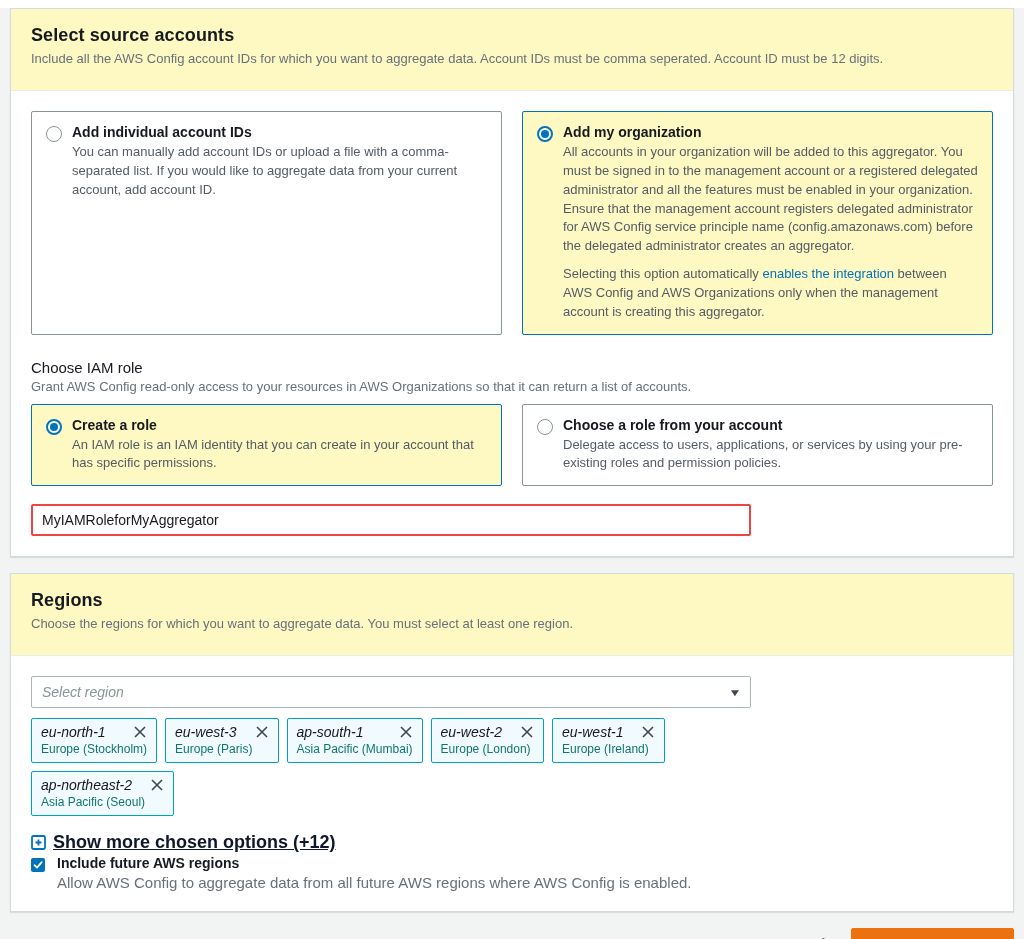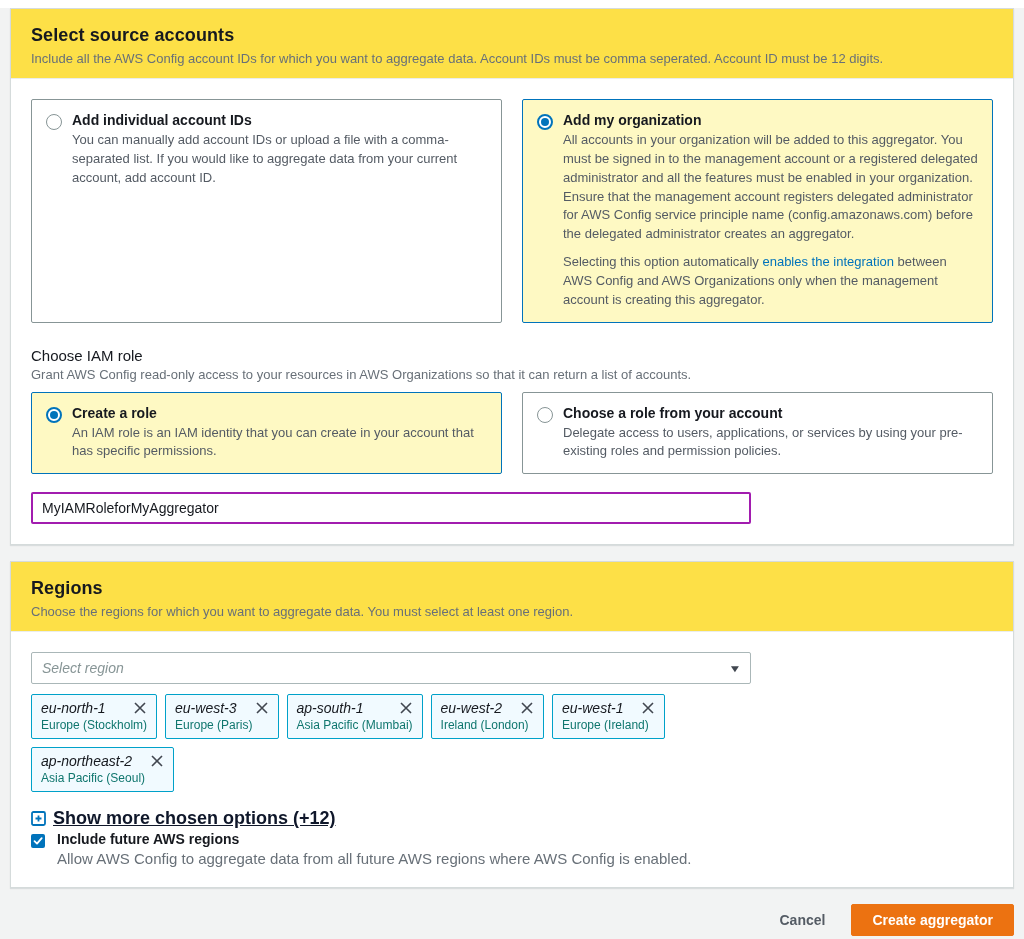--- a/index.html
+++ b/index.html
@@ -15,22 +15,22 @@
 
   
   .card {
     background:#ffffff;
     border:1px solid #d5dbdb;
     border-radius:0;
     box-shadow:0 1px 1px 0 rgba(0,28,36,.1);
   }
   .card + .card { margin-top:16px; }
   .card-header {
-    background:#fde047;
-    padding:16px 20px 12px 20px;
+    background:#fef9c3;
+    padding:16px 20px 24px 20px;
     border-bottom:1px solid #eaeded;
   }
   .card-title { font-size:18px; font-weight:bold; color:#16191f; letter-spacing:.1px; }
   .card-desc  { font-size:13px; color:#687078; margin-top:5px; }
   .card-body  { padding:20px; background:#ffffff; }
 
   
   .tile-grid { display:grid; grid-template-columns:1fr 1fr; gap:20px; }
   .tile {
     border:1px solid #879596;
@@ -58,21 +58,21 @@
   .tile-desc + .tile-desc { margin-top:9px; }
   .inline-link { color:#0073bb; cursor:pointer; }
 
   
   .sub-label { font-size:15px; color:#16191f; margin-top:24px; }
   .sub-desc  { font-size:13px; color:#687078; margin-top:3px; margin-bottom:10px; }
 
   .text-input {
     margin-top:18px;
     width:720px; height:32px;
-    border:2px solid #a21caf; border-radius:2px;
+    border:2px solid #ef4444; border-radius:2px;
     padding:0 9px; font-size:14px; color:#16191f;
     font-family:"Liberation Sans","DejaVu Sans",sans-serif;
     outline:none; background:#fff;
   }
 
   
   .select-box {
     width:720px; height:32px;
     border:1px solid #aab7b8; border-radius:2px;
     background:#fff; display:flex; align-items:center;
@@ -220,21 +220,21 @@
             </div>
             <span class="chip-name">Asia Pacific (Mumbai)</span>
           </div>
           <div class="chip">
             <div class="chip-top">
               <span class="chip-code">eu-west-2</span>
               <button class="chip-x"><svg width="14" height="14" viewBox="0 0 14 14">
                     <path d="M2 2 L12 12 M12 2 L2 12" stroke="#414750" stroke-width="1.6" fill="none"></path>
                   </svg></button>
             </div>
-            <span class="chip-name">Ireland (London)</span>
+            <span class="chip-name">Europe (London)</span>
           </div>
           <div class="chip">
             <div class="chip-top">
               <span class="chip-code">eu-west-1</span>
               <button class="chip-x"><svg width="14" height="14" viewBox="0 0 14 14">
                     <path d="M2 2 L12 12 M12 2 L2 12" stroke="#414750" stroke-width="1.6" fill="none"></path>
                   </svg></button>
             </div>
             <span class="chip-name">Europe (Ireland)</span>
           </div>

